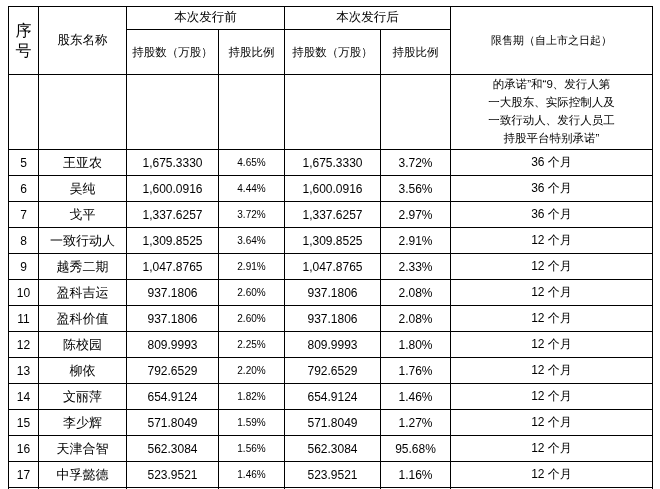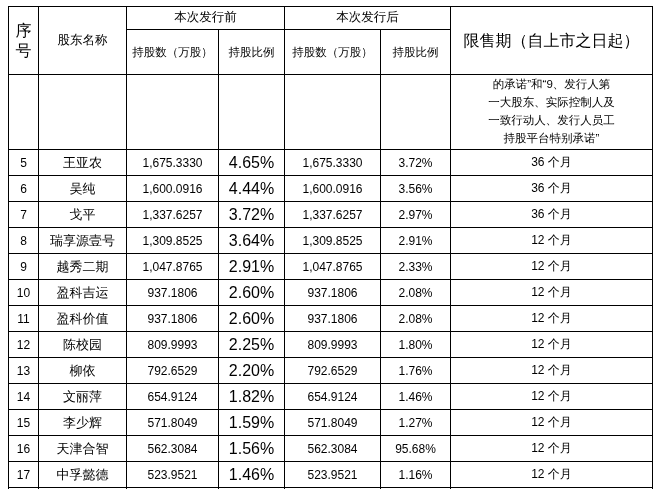--- a/index.html
+++ b/index.html
@@ -50,21 +50,21 @@
     font-size: 12.5px;
     height: 22px;
   }
   .hdr-sub {
     font-size: 11.5px;
     line-height: 1.25;
     height: 44px;
     padding: 2px 3px;
   }
   .hdr-lock {
-    font-size: 16px;
+    font-size: 11px;
   }
   .note-cell {
     text-align: left;
     font-size: 11.5px;
     line-height: 1.55;
     padding: 2px 5px 4px 5px;
     height: 74px;
     vertical-align: top;
   }
   .note-cell div {
@@ -72,21 +72,21 @@
   }
   td.blank-top {
     border-top: 1px solid #000000;
   }
   tbody tr td {
     height: 25px;
   }
   td.seq { width: 30px; font-size: 12px; }
   td.name { width: 88px; font-size: 13px; }
   td.num  { width: 92px; font-size: 12px; }
-  td.pct  { width: 66px; font-size: 16px; }
+  td.pct  { width: 66px; font-size: 10px; }
   td.num2 { width: 96px; font-size: 12px; }
   td.pct2 { width: 70px; font-size: 12px; }
   td.lock { font-size: 12px; }
   .cut-row td {
     height: 14px;
     border-bottom: none;
     overflow: hidden;
     font-size: 12.5px;
     line-height: 1;
     padding-top: 1px;
@@ -165,21 +165,21 @@
         <td class="seq">7</td>
         <td class="name">戈平</td>
         <td class="num">1,337.6257</td>
         <td class="pct">3.72%</td>
         <td class="num2">1,337.6257</td>
         <td class="pct2">2.97%</td>
         <td class="lock">36 个月</td>
       </tr>
       <tr>
         <td class="seq">8</td>
-        <td class="name">瑞享源壹号</td>
+        <td class="name">一致行动人</td>
         <td class="num">1,309.8525</td>
         <td class="pct">3.64%</td>
         <td class="num2">1,309.8525</td>
         <td class="pct2">2.91%</td>
         <td class="lock">12 个月</td>
       </tr>
       <tr>
         <td class="seq">9</td>
         <td class="name">越秀二期</td>
         <td class="num">1,047.8765</td>

